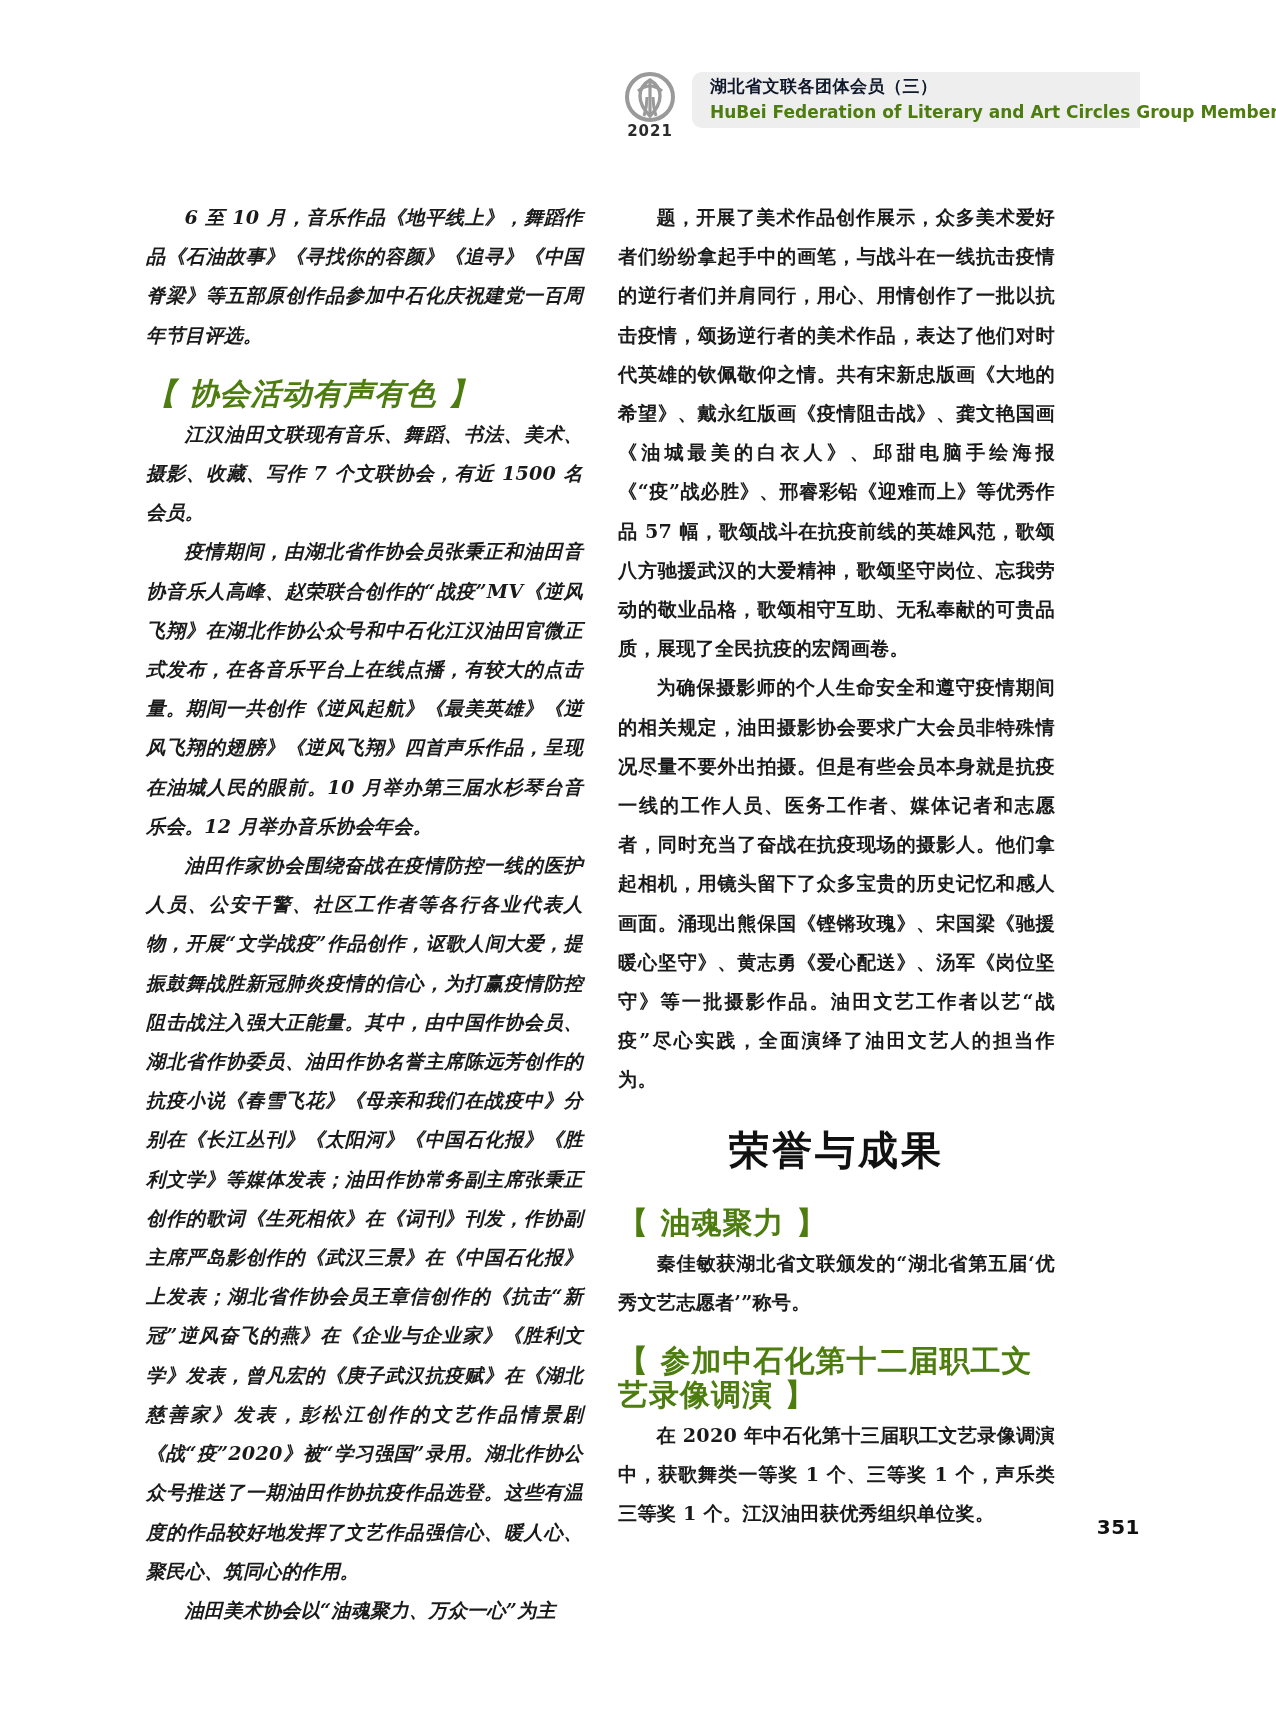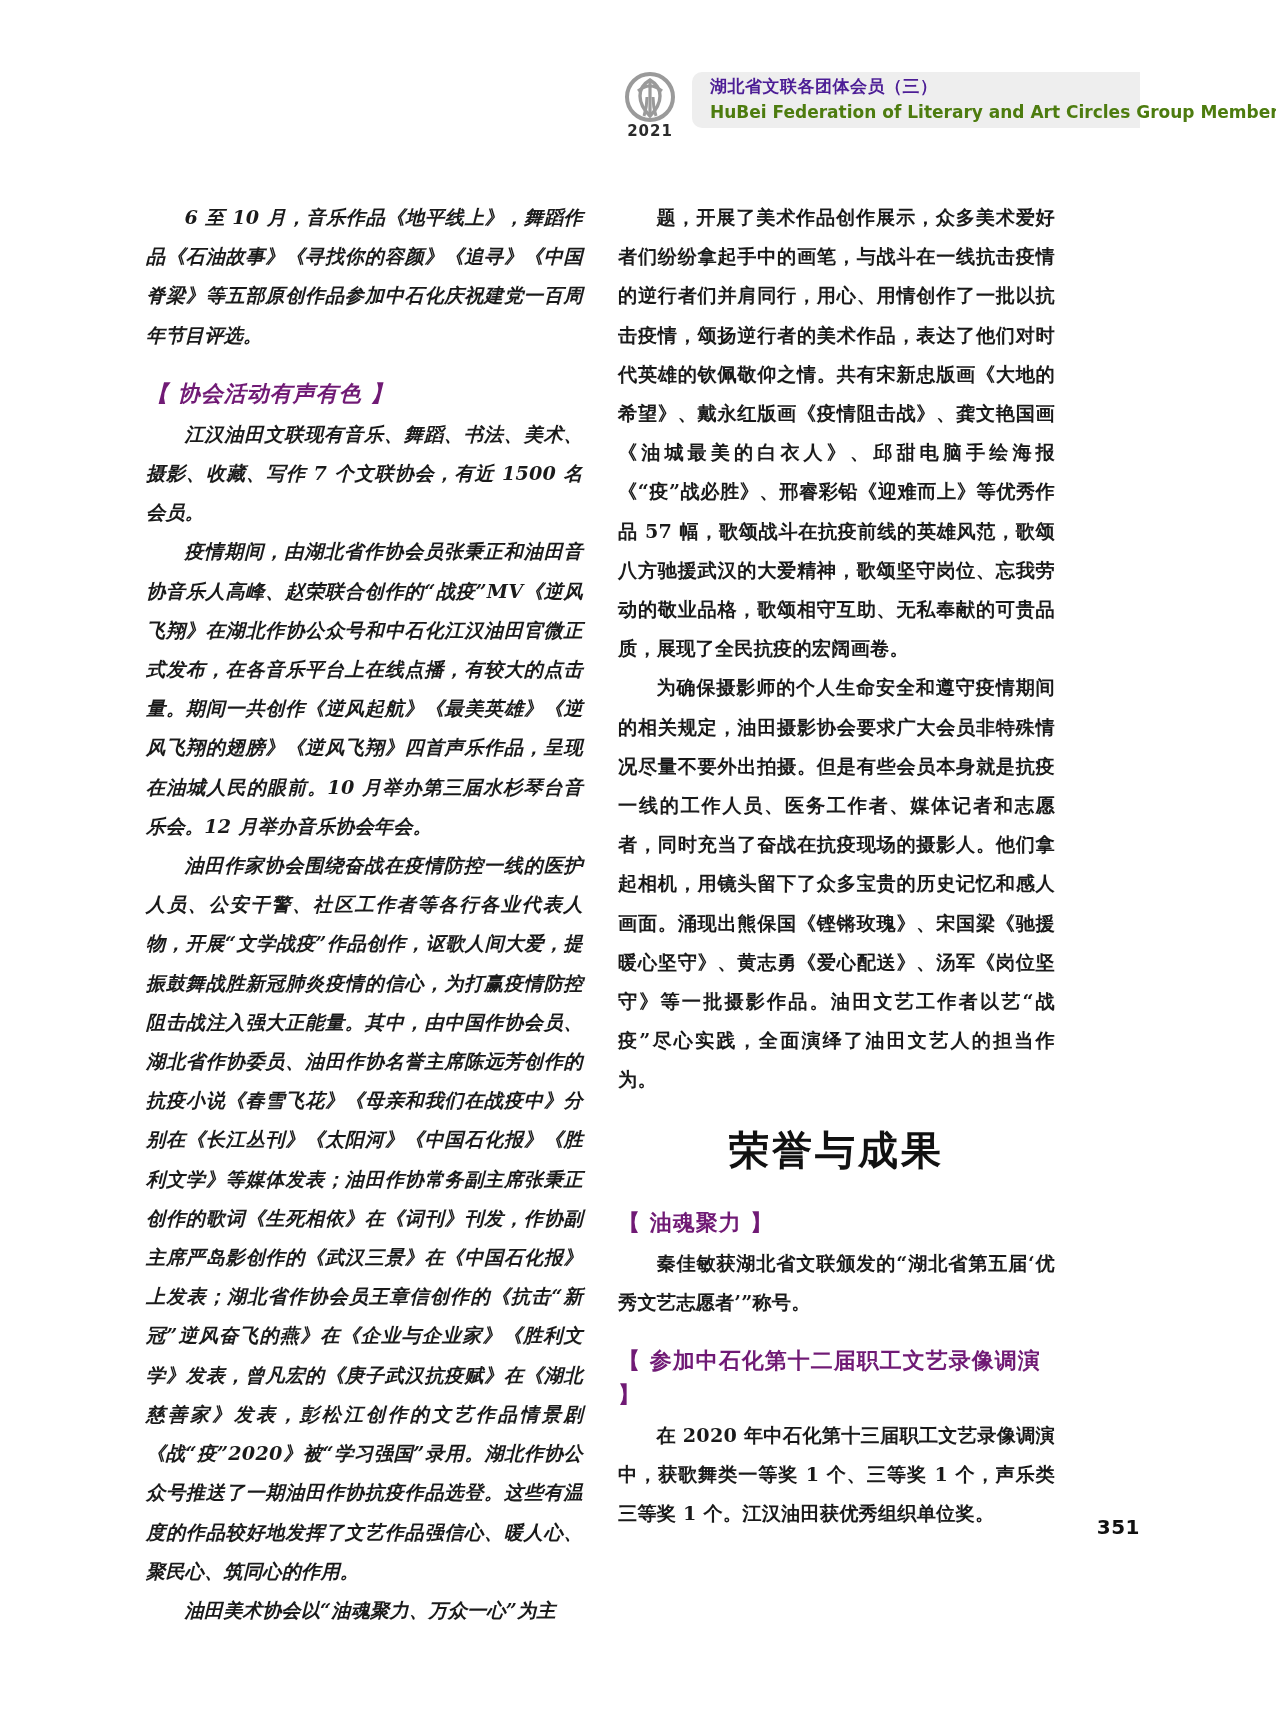--- a/index.html
+++ b/index.html
@@ -64,21 +64,21 @@
     border-radius: 10px 0 0 10px;
   }
   .runhead-cn {
     position: absolute;
     left: 18px;
     top: 3px;
     font-family: "DejaVu Sans", "Liberation Sans", sans-serif;
     font-weight: bold;
     font-size: 17px;
     letter-spacing: 0.5px;
-    color: #4c1d95;
+    color: #0f172a;
     white-space: nowrap;
   }
   .runhead-en {
     position: absolute;
     left: 18px;
     top: 30px;
     font-family: "DejaVu Sans", "Liberation Sans", sans-serif;
     font-weight: bold;
     font-size: 17px;
     color: #4d7c0f;
@@ -102,24 +102,24 @@
     text-justify: inter-ideograph;
     text-indent: 2em;
     font-weight: bold;
     letter-spacing: 0.2px;
   }
 
   
   .sec-head {
     font-family: "DejaVu Sans", "Liberation Sans", sans-serif;
     font-weight: bold;
-    font-size: 22px;
+    font-size: 30px;
     line-height: 34px;
     letter-spacing: 1px;
-    color: #701a75;
+    color: #4d7c0f;
     margin: 22px 0 4px 0;
   }
   .sec-head.tight { margin-top: 18px; }
 
   
   .part-title {
     font-family: "DejaVu Sans", "Liberation Sans", sans-serif;
     font-weight: bold;
     font-size: 40px;
     line-height: 52px;

